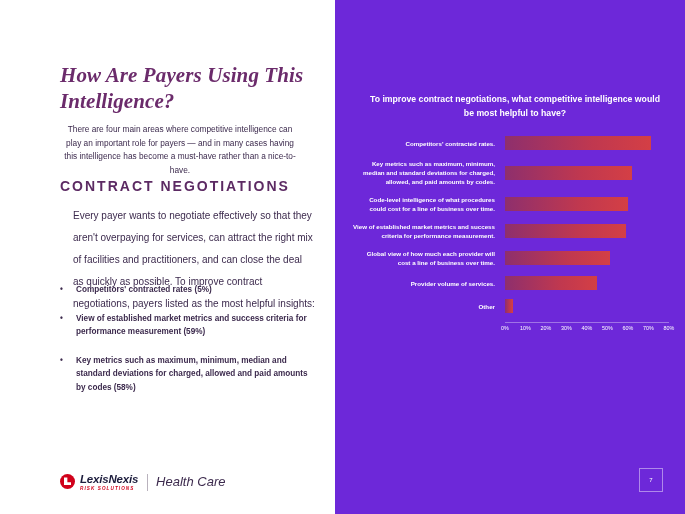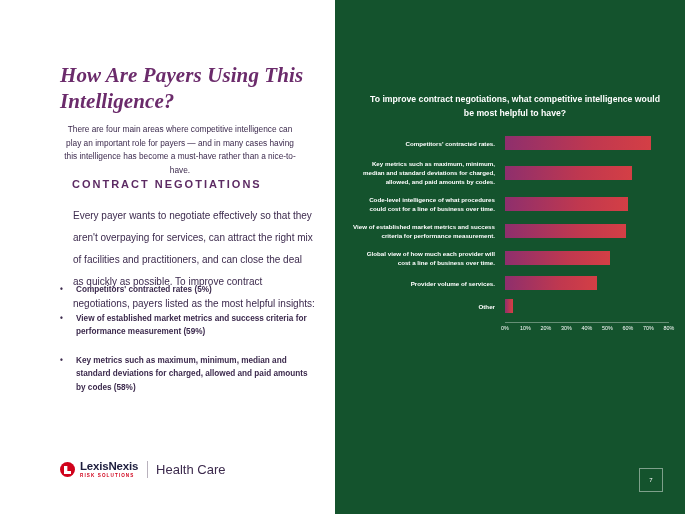--- a/index.html
+++ b/index.html
@@ -46,24 +46,24 @@
     left: 60px;
     top: 123px;
     width: 240px;
     font-size: 8.3px;
     line-height: 13.6px;
     color: #3c2a4d;
     text-align: center;
   }
   .subhead {
     position: absolute;
-    left: 72px;
+    left: 60px;
     top: 178px;
     width: 250px;
-    font-size: 11px;
+    font-size: 14px;
     font-weight: bold;
     letter-spacing: 2.0px;
     color: #5c2a63;
   }
   .body-copy {
     position: absolute;
     left: 73px;
     top: 205px;
     width: 242px;
     font-size: 10px;
@@ -89,23 +89,24 @@
     position: absolute;
     left: 0;
     top: 0;
     font-weight: bold;
     color: #3c2a4d;
   }
   
   .footer {
     position: absolute;
     left: 60px;
-    bottom: 35px;
+    bottom: 22px;
     display: flex;
-    align-items: center;
+    align-items: flex-start;
+    font-style: italic;
   }
   .ln-mark {
     width: 15px;
     height: 15px;
     border-radius: 50%;
     background: #d0021b;
     position: relative;
     margin-right: 5px;
     flex: none;
   }
@@ -143,21 +144,21 @@
   }
   .ln-unit {
     font-size: 13px;
     color: #3c2a4d;
   }
   
   .right {
     position: relative;
     width: 350px;
     height: 514px;
-    background: #14532d;
+    background: #6d28d9;
     box-sizing: border-box;
   }
   .chart-title {
     position: absolute;
     left: 35px;
     top: 92px;
     width: 290px;
     text-align: center;
     font-size: 8.7px;
     font-weight: bold;

